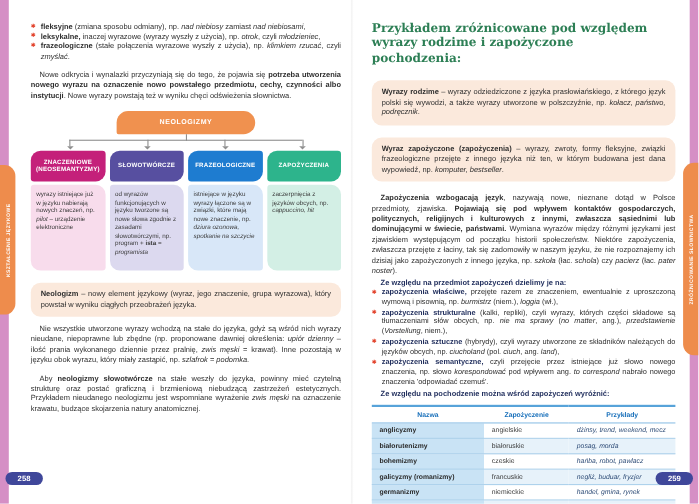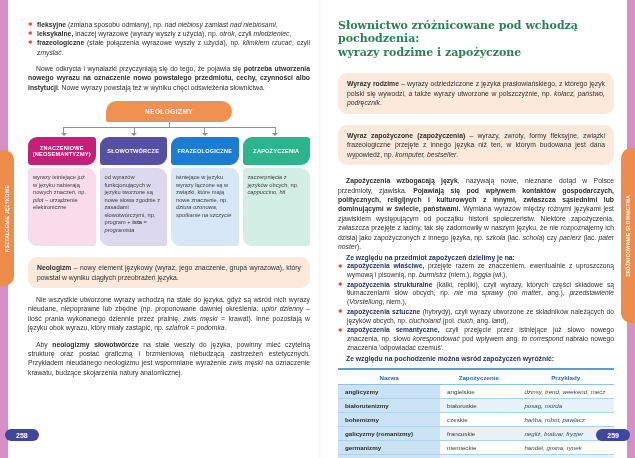--- a/index.html
+++ b/index.html
@@ -139,23 +139,23 @@
 
   <div class="peachbox" style="background-color: rgb(251, 233, 220);"><span class="b">Neologizm</span><span> – nowy element językowy (wyraz, jego znaczenie, grupa wyrazowa), który powstał w wyniku ciągłych przeobrażeń języka.</span></div>
 
   <p class="para"><span>Nie wszystkie utworzone wyrazy wchodzą na stałe do języka, gdyż są wśród nich wyrazy nieudane, niepoprawne lub zbędne (np. proponowane dawniej określenia: </span><span class="i">upiór dzienny</span><span> – ilość prania wykonanego dziennie przez pralnię, </span><span class="i">zwis męski</span><span> = krawat). Inne pozostają w języku obok wyrazu, który miały zastąpić, np. </span><span class="i">szlafrok</span><span> = </span><span class="i">podomka</span><span>.</span></p>
   <p class="para"><span>Aby </span><span class="b">neologizmy słowotwórcze</span><span> na stałe weszły do języka, powinny mieć czytelną strukturę oraz postać graficzną i brzmieniową niebudzącą zastrzeżeń estetycznych. Przykładem nieudanego neologizmu jest wspomniane wyrażenie </span><span class="i">zwis męski</span><span> na oznaczenie krawatu, budzące skojarzenia natury anatomicznej.</span></p>
 </div>
 
 <div class="page pr">
 
   <div class="title" style="color: rgb(45, 127, 85);">
-    <div>Słownictwo zróżnicowane pod wchodzą</div>
+    <div>Przykładem zróżnicowane pod względem</div>
+    <div>wyrazy rodzime i zapożyczone</div>
     <div>pochodzenia:</div>
-    <div>wyrazy rodzime i zapożyczone</div>
   </div>
 
   <div class="peachbox" style="margin-top: 14px; background-color: rgb(251, 233, 220);"><span class="b">Wyrazy rodzime</span><span> – wyrazy odziedziczone z języka prasłowiańskiego, z którego język polski się wywodzi, a także wyrazy utworzone w polszczyźnie, np. </span><span class="i">kołacz, państwo, podręcznik</span><span>.</span></div>
   <div class="peachbox" style="background-color: rgb(251, 233, 220);"><span class="b">Wyraz zapożyczone (zapożyczenia)</span><span> – wyrazy, zwroty, formy fleksyjne, związki frazeologiczne przejęte z innego języka niż ten, w którym budowana jest dana wypowiedź, np. </span><span class="i">komputer, bestseller</span><span>.</span></div>
 
   <p class="para" style="margin-top:11px;"><span class="b">Zapożyczenia wzbogacają język</span><span>, nazywają nowe, nieznane dotąd w Polsce przedmioty, zjawiska. </span><span class="b">Pojawiają się pod wpływem kontaktów gospodarczych, politycznych, religijnych i kulturowych z innymi, zwłaszcza sąsiednimi lub dominującymi w świecie, państwami.</span><span> Wymiana wyrazów między różnymi językami jest zjawiskiem występującym od początku historii społeczeństw. Niektóre zapożyczenia, zwłaszcza przejęte z łaciny, tak się zadomowiły w naszym języku, że nie rozpoznajemy ich dzisiaj jako zapożyczonych z innego języka, np. </span><span class="i">szkoła</span><span> (łac. </span><span class="i">schola</span><span>) czy </span><span class="i">pacierz</span><span> (łac. </span><span class="i">pater noster</span><span>).</span></p>
 
   <div class="heading" style="color: rgb(31, 45, 92);">Ze względu na przedmiot zapożyczeń dzielimy je na:</div>
 
   <div class="rbullets">

